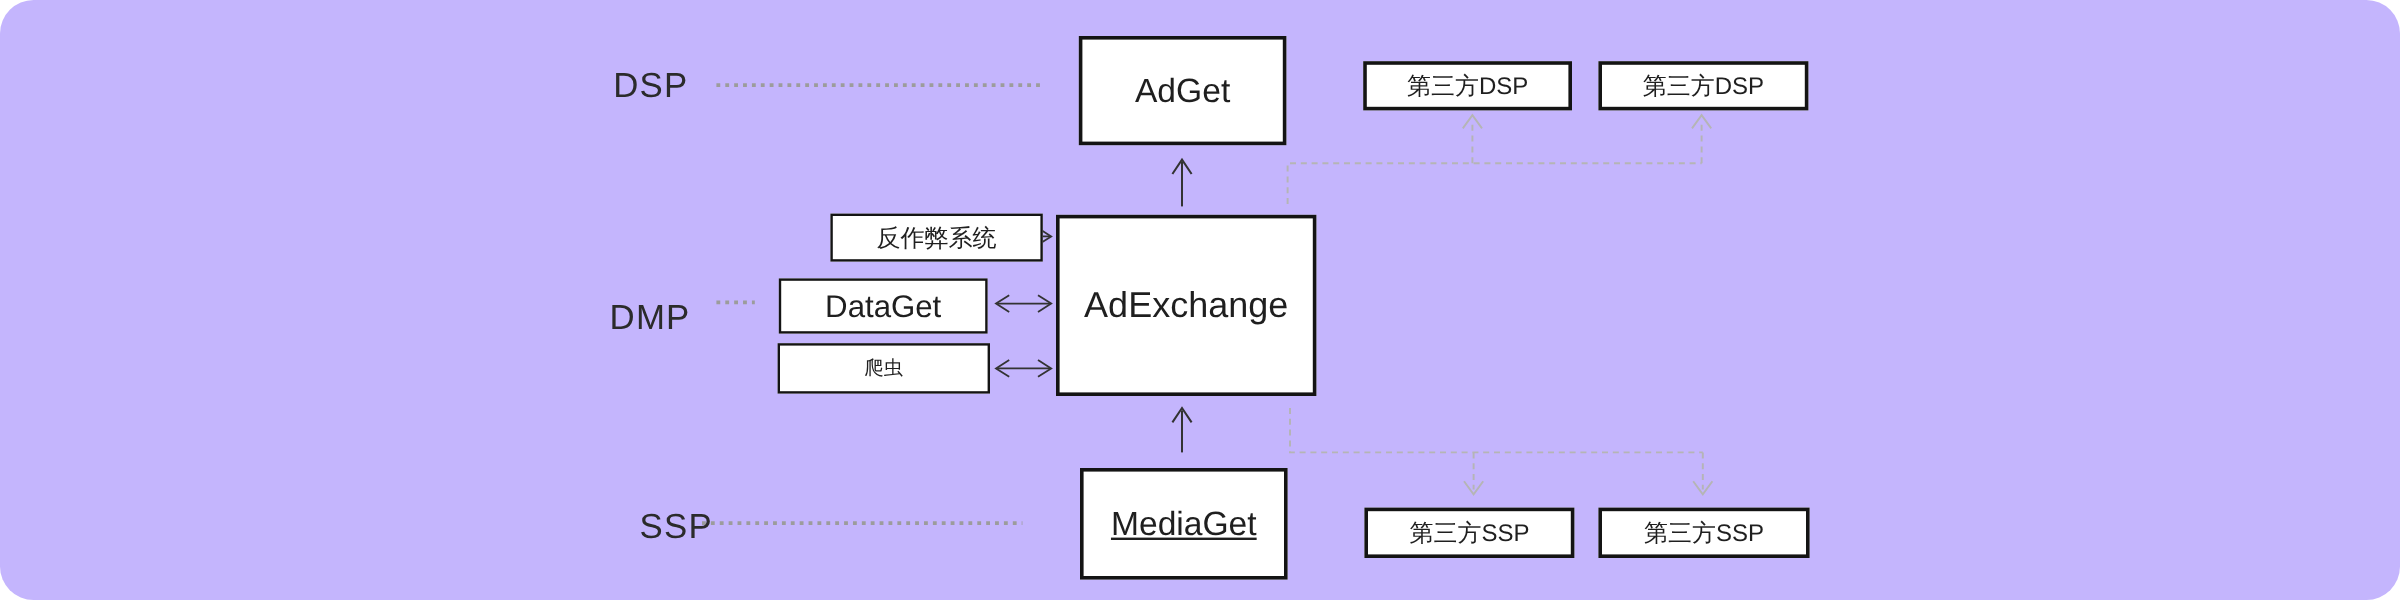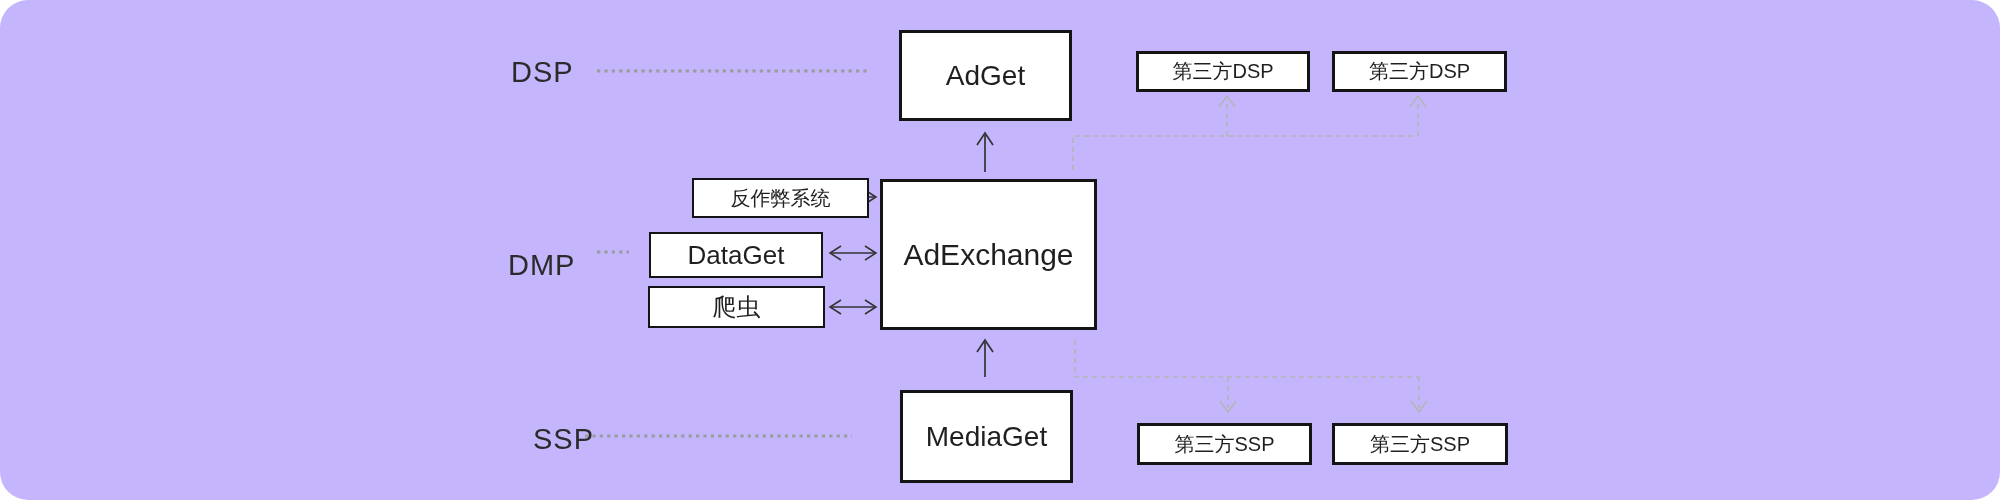--- a/index.html
+++ b/index.html
@@ -45,25 +45,25 @@
     color: #1f1f1f;
     font-weight: 300;
     white-space: nowrap;
     text-align: center;
   }
   .border3 { border: 3px solid #141414; }
   .border2 { border: 2px solid #141414; }
 
   #adget      { left: 899px;  top: 30px;  width: 173px; height: 91px;  font-size: 28px; }
   #adexchange { left: 880px;  top: 179px; width: 217px; height: 151px; font-size: 30px; }
-  #mediaget   { left: 900px;  top: 390px; width: 173px; height: 93px;  font-size: 28px; }
+  #mediaget   { left: 900px;  top: 390px; width: 173px; height: 93px;  font-size: 28px; text-decoration: underline; }
 
   #anti-fraud { left: 648px;  top: 178px; width: 177px; height: 40px;  font-size: 20px; font-weight: 400; margin-left: 44px; }
   #dataget    { left: 649px;  top: 232px; width: 174px; height: 46px;  font-size: 26px; }
-  #crawler    { left: 648px;  top: 286px; width: 177px; height: 42px;  font-size: 24px; font-weight: 400; }
+  #crawler    { left: 648px;  top: 286px; width: 177px; height: 42px;  font-size: 16px; font-weight: 400; }
 
   #tp-dsp-1   { left: 1136px; top: 51px;  width: 174px; height: 41px;  font-size: 20px; font-weight: 400; }
   #tp-dsp-2   { left: 1332px; top: 51px;  width: 175px; height: 41px;  font-size: 20px; font-weight: 400; }
   #tp-ssp-1   { left: 1137px; top: 423px; width: 175px; height: 42px;  font-size: 20px; font-weight: 400; }
   #tp-ssp-2   { left: 1332px; top: 423px; width: 176px; height: 42px;  font-size: 20px; font-weight: 400; }
 </style>
 </head>
 <body>
 
 <div id="canvas">

